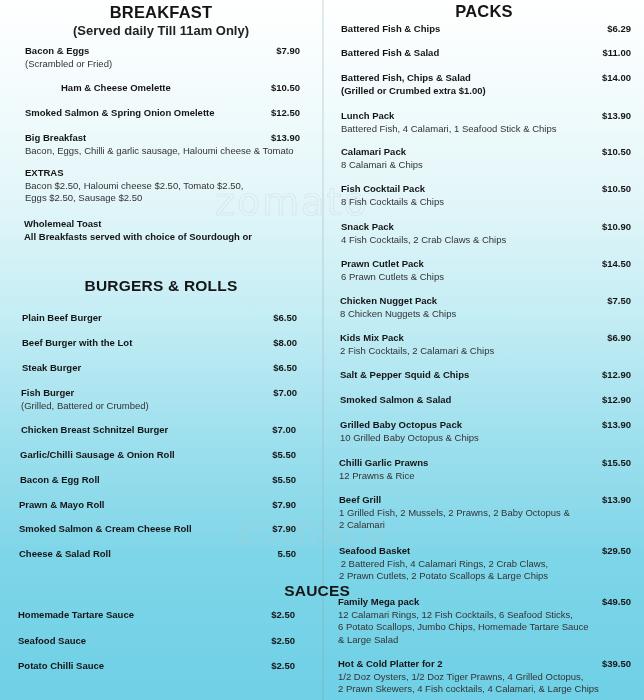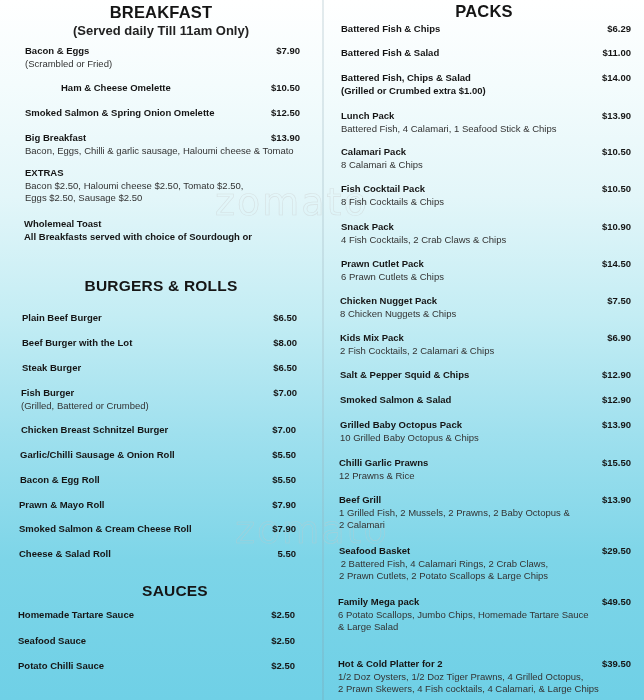--- a/index.html
+++ b/index.html
@@ -123,21 +123,21 @@
   <div class="item" style="left:19px; top:523px;">
       <span class="name">Smoked Salmon &amp; Cream Cheese Roll</span>
     </div>
   <div class="price" style="left:246px; width:50px; top:523px;">$7.90</div>
 
   <div class="item" style="left:19px; top:548px;">
       <span class="name">Cheese &amp; Salad Roll</span>
     </div>
   <div class="price" style="left:246px; width:50px; top:548px;">5.50</div>
 
-  <div class="sec-title" style="left:0; width:350px; top:582px;">SAUCES</div>
+  <div class="sec-title" style="left:0; width:350px; top:582px;text-align:right;">SAUCES</div>
 
   <div class="item" style="left:18px; top:609px;">
       <span class="name">Homemade Tartare Sauce</span>
     </div>
   <div class="price" style="left:245px; width:50px; top:609px;">$2.50</div>
 
   <div class="item" style="left:18px; top:635px;">
       <span class="name">Seafood Sauce</span>
     </div>
   <div class="price" style="left:245px; width:50px; top:635px;">$2.50</div>
@@ -240,20 +240,21 @@
 
   <div class="item" style="left:15px; top:545px;">
     <span class="name">Seafood Basket</span>
     <span class="desc" style="white-space:nowrap;text-align:right;">2 Battered Fish, 4 Calamari Rings, 2 Crab Claws,</span>
     <span class="desc" style="white-space:nowrap;">2 Prawn Cutlets, 2 Potato Scallops &amp; Large Chips</span>
   </div>
   <div class="price" style="left:255px; width:52px; top:545px;text-align:right;">$29.50</div>
 
   <div class="item" style="left:14px; top:596px;">
     <span class="name">Family Mega pack</span>
+    <span class="desc" style="white-space:nowrap;">12 Calamari Rings, 12 Fish Cocktails, 6 Seafood Sticks,</span>
     <span class="desc" style="white-space:nowrap;">6 Potato Scallops, Jumbo Chips, Homemade Tartare Sauce</span>
     <span class="desc">&amp; Large Salad</span>
   </div>
   <div class="price" style="left:255px; width:52px; top:596px;">$49.50</div>
 
   <div class="item" style="left:14px; top:658px;">
     <span class="name">Hot &amp; Cold Platter for 2</span>
     <span class="desc" style="white-space:nowrap;">1/2 Doz Oysters, 1/2 Doz Tiger Prawns, 4 Grilled Octopus,</span>
     <span class="desc" style="white-space:nowrap;">2 Prawn Skewers, 4 Fish cocktails, 4 Calamari, &amp; Large Chips</span>
   </div>

